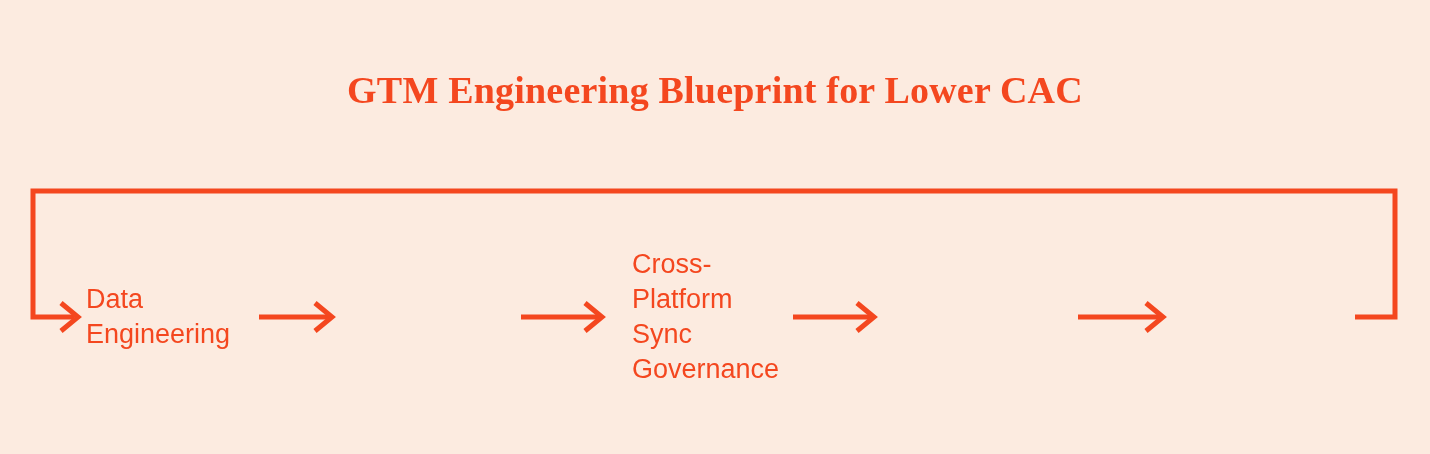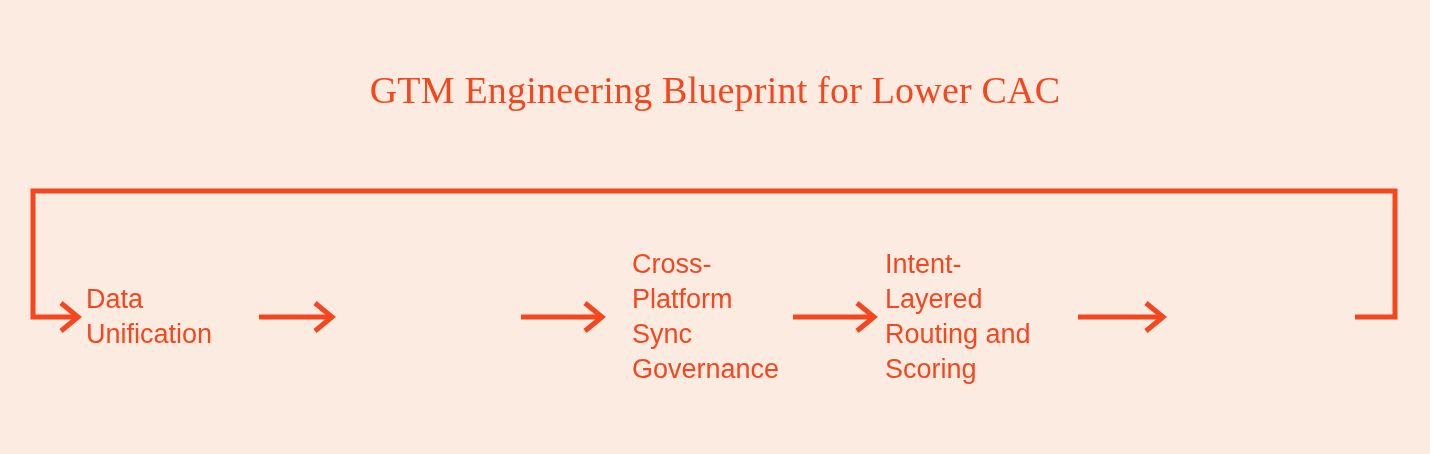--- a/index.html
+++ b/index.html
@@ -26,21 +26,21 @@
     width: 1430px;
     height: 454px;
   }
   .diagram-title {
     position: absolute;
     left: 0;
     top: 68px;
     width: 1430px;
     text-align: center;
     font-family: "Liberation Serif", serif;
-    font-weight: normal;
+    font-weight: bold;
     font-size: 38px;
     letter-spacing: 0.2px;
     color: #F4471F;
     white-space: nowrap;
   }
   .node-label {
     position: absolute;
     font-family: "Liberation Sans", sans-serif;
     font-weight: normal;
     font-size: 27px;
@@ -87,27 +87,23 @@
       <polyline points="857,303 874,317 857,331"></polyline>
     </g>
 
     <g fill="none" stroke="#F4471F" stroke-width="5" stroke-linecap="butt">
       <line x1="1078" y1="317" x2="1161" y2="317"></line>
       <polyline points="1146,303 1163,317 1146,331"></polyline>
     </g>
   </svg>
 
   <div class="node-label node-1">Data
-Unification</div>
+Engineering</div>
 
 
   <div class="node-label node-3">Cross-
 Platform
 Sync
 Governance</div>
 
-  <div class="node-label node-4">Intent-
-Layered
-Routing and
-Scoring</div>
 
 
 </div>
 
 </body></html>

